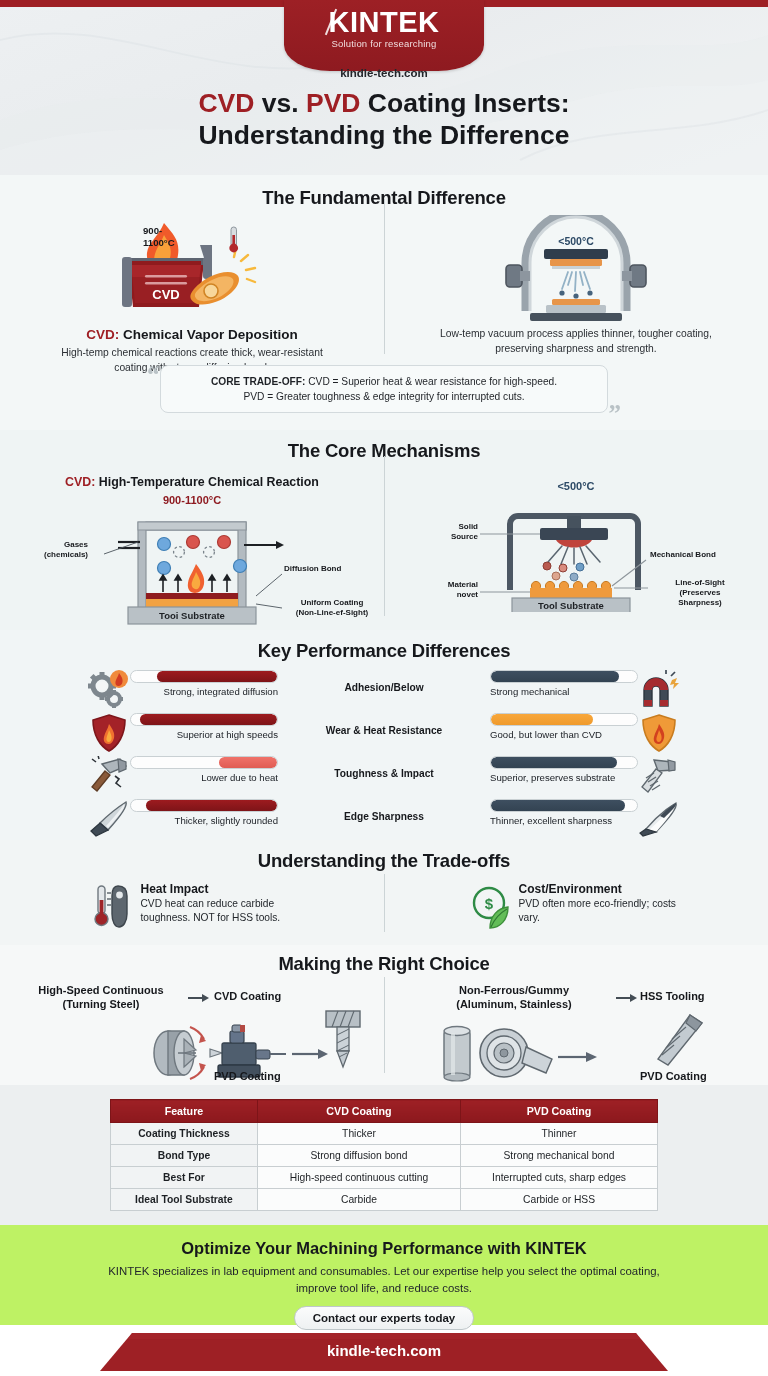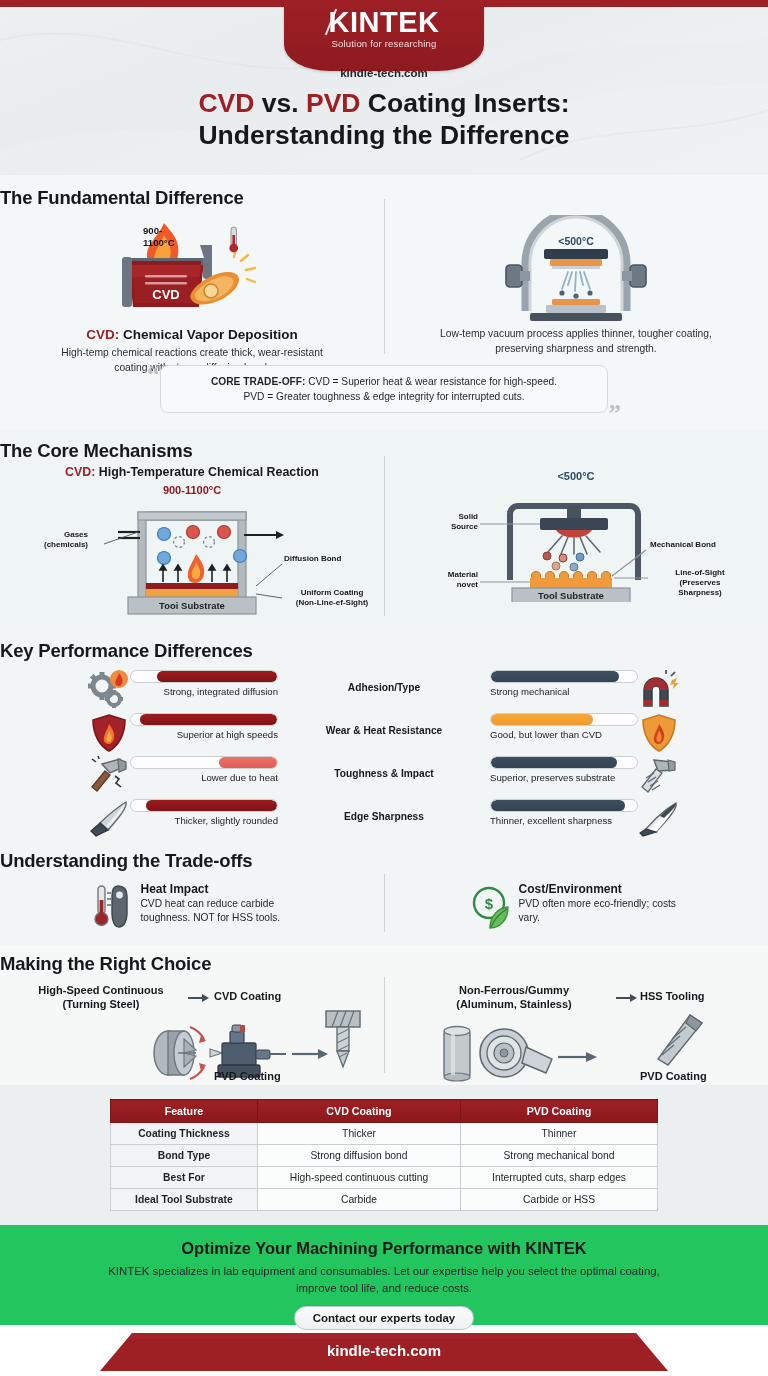--- a/index.html
+++ b/index.html
@@ -50,21 +50,21 @@
   .red { color:#9e1f24; }
 
   
   .sec { position:relative; }
   .sec-a { background:#f3f7f7; }
   .sec-b { background:#eff4f4; }
   .sec-c { background:#f1f5f6; }
   .sec-d { background:#f2f5f5; }
   .sec-e { background:#f6f8f8; }
   .sec-title {
-    text-align:left; font-size:18.5px; font-weight:bold; color:#16181c;
+    text-align:center; font-size:18.5px; font-weight:bold; color:#16181c;
     letter-spacing:-.2px;
   }
   .vdiv { position:absolute; width:1px; background:#ccd4d6; }
 
   
   .fund { height:255px; padding-top:12px; }
   .fund-cols { display:flex; margin-top:6px; }
   .fund-col { width:50%; text-align:center; position:relative; }
   .fund-art { height:108px; position:relative; }
   .fund-h { font-size:13.5px; font-weight:bold; color:#16181c; margin-top:4px;}
@@ -79,21 +79,21 @@
   }
   .qm {
     position:absolute; font-size:25px; color:#b9c2c6; font-family:"Liberation Serif",serif;
     font-weight:bold; line-height:1;
   }
   .qm-l { left:-14px; top:-4px; }
   .qm-r { right:-14px; bottom:-14px; }
 
   
   .mech { height:200px; padding-top:10px; }
-  .mech-cols { display:flex; margin-top:3px; }
+  .mech-cols { display:flex; margin-top:13px; }
   .mech-col { width:50%; text-align:center; position:relative; }
   .mech-h { font-size:12.4px; font-weight:bold; color:#16181c; }
   .mech-temp { font-size:11px; font-weight:bold; color:#8e1a20; margin-top:5px; }
   .mech-temp.cool { color:#2d4a66; }
   .mech-art { position:relative; height:118px; margin-top:2px; }
   .lbl { position:absolute; font-size:8px; font-weight:bold; color:#16181c; line-height:1.25; }
 
   
   .perf { height:210px; padding-top:10px; }
   .perf-rows { margin-top:8px; }
@@ -141,21 +141,21 @@
     font-size:10.7px; font-weight:bold; padding:5px 4px; text-align:center;
     border:1px solid #7d1418;
   }
   td {
     font-size:10.3px; padding:5px 4px; text-align:center;
     border:1px solid #c8ced1; background:#fbfcfc; color:#1d2024;
   }
   td.feat { font-weight:bold; background:#f1f3f4; }
 
   
-  .cta { background:#22c55e; padding-top:14px; text-align:center; height:100px;}
+  .cta { background:#bef264; padding-top:14px; text-align:center; height:100px;}
   .cta-h { font-size:16.5px; font-weight:bold; color:#16181c; }
   .cta-p { font-size:11.4px; color:#23272c; line-height:1.45; margin-top:5px; padding:0 96px;}
   .cta-btn {
     display:inline-block; margin-top:10px; padding:5px 18px;
     border:1px solid #bfc7ca; border-radius:14px;
     background:linear-gradient(180deg,#fbfcfc,#eef1f2);
     font-size:11.5px; font-weight:bold; color:#16181c;
   }
   .footbar { position:relative; height:46px; }
   .foot-shape {
@@ -440,21 +440,21 @@
               </g>
               <circle cx="31" cy="9" r="9" fill="#f08a3c"></circle>
               <path d="M31,3 C34,7 35,9 34.5,12 C34,14.5 32.5,16 30.5,16 C28,16 27,14 27.5,11.5 C28,9 30,7 31,3Z" fill="#d23b22"></path>
             </svg></div>
     <div class="pbar-wrap">
       <div class="pbar">
         <div class="pfill cvd" style="width:82%"></div>
       </div>
       <div class="pcap l">Strong, integrated diffusion</div>
     </div>
-    <div class="plabel">Adhesion/Type</div>
+    <div class="plabel">Adhesion/Below</div>
     <div class="pbar-wrap">
       <div class="pbar">
         <div class="pfill pvd" style="width:88%"></div>
       </div>
       <div class="pcap r">Strong mechanical</div>
     </div>
     <div class="pico" style="text-align:right"><svg width="42" height="40" viewBox="0 0 42 40">
               <path d="M6,36 L6,20 A12,12 0 0 1 30,20 L30,36 L22,36 L22,20 A4,4 0 0 0 14,20 L14,36 Z" fill="#3f4a55" stroke="#2c353e" stroke-width="1.4"></path>
               <path d="M6,20 A12,12 0 0 1 30,20 L22,20 A4,4 0 0 0 14,20 Z" fill="#a52b2f"></path>
               <rect x="6" y="30" width="8" height="6" fill="#a52b2f"></rect>

